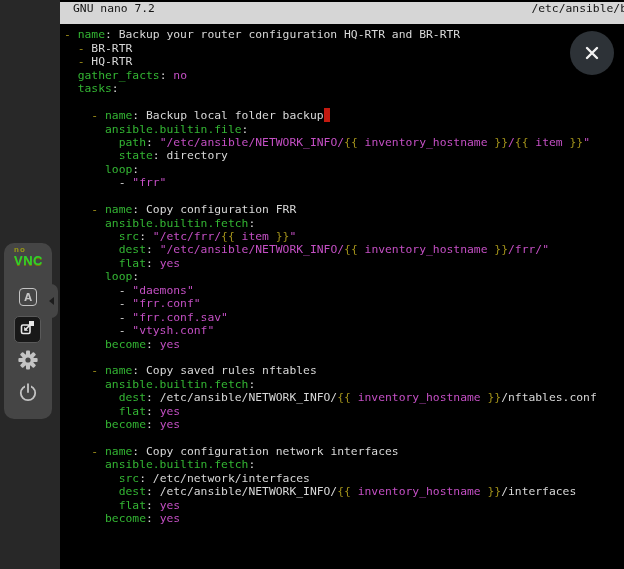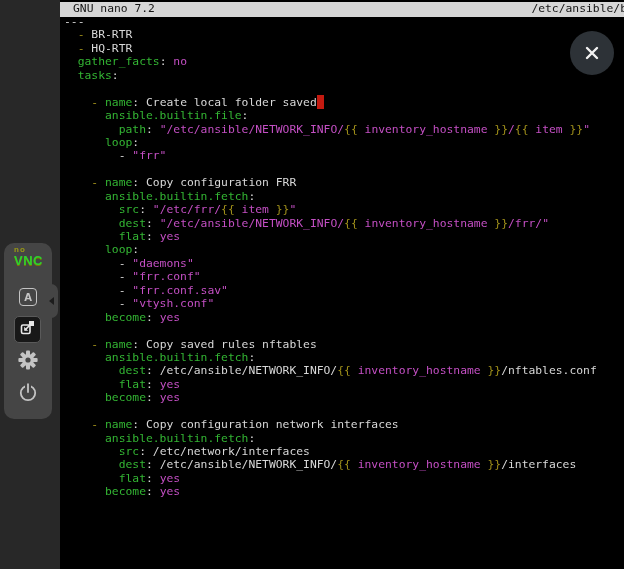--- a/index.html
+++ b/index.html
@@ -16,21 +16,21 @@
     --c-icon:#c4c4c4;
   }
   *{margin:0;padding:0;box-sizing:border-box;}
   html,body{width:624px;height:569px;overflow:hidden;background:var(--c-strip);
     font-family:"DejaVu Sans Mono",monospace;}
   .stage{position:relative;width:624px;height:569px;background:var(--c-strip);}
 
   
   .terminal{position:absolute;left:60px;top:0;width:564px;height:569px;
     background:var(--c-term);overflow:hidden;}
-  .nano-titlebar{position:absolute;left:0;top:2px;width:564px;height:15px;
+  .nano-titlebar{position:absolute;left:0;top:2px;width:564px;height:22px;
     background:var(--c-titlebar-bg);color:var(--c-titlebar-fg);
     font-size:11.35px;line-height:13px;white-space:pre;}
   .nano-titlebar .app{position:absolute;left:13px;top:0;}
   .nano-titlebar .path{position:absolute;right:-3px;top:0;}
   .term-body{position:absolute;left:4px;top:15px;right:0;bottom:0;}
   .term-line{height:13.45px;line-height:13.45px;font-size:11.35px;white-space:pre;
     color:var(--c-default);}
   .tok-w{color:var(--c-default);}
   .tok-k{color:var(--c-key);}
   .tok-s{color:var(--c-string);}
@@ -72,28 +72,30 @@
 
 <div class="stage">
 
   <div class="terminal">
     <div class="nano-titlebar">
       <span class="app">GNU nano 7.2</span>
       <span class="path">/etc/ansible/b</span>
     </div>
     <div class="term-body" id="term-body">
         <div class="term-line"><span class="tok-w">---</span></div>
+        <div class="term-line"><span class="tok-j">- </span><span class="tok-k">name</span><span class="tok-w">: Backup your router configuration HQ-RTR and BR-RTR</span></div>
         <div class="term-line"><span class="tok-w">  </span><span class="tok-j">- </span><span class="tok-w">BR-RTR</span></div>
         <div class="term-line"><span class="tok-w">  </span><span class="tok-j">- </span><span class="tok-w">HQ-RTR</span></div>
         <div class="term-line"><span class="tok-w">  </span><span class="tok-k">gather_facts</span><span class="tok-w">: </span><span class="tok-s">no</span></div>
         <div class="term-line"><span class="tok-w">  </span><span class="tok-k">tasks</span><span class="tok-w">:</span></div>
         <div class="term-line"></div>
-        <div class="term-line"><span class="tok-w">    </span><span class="tok-j">- </span><span class="tok-k">name</span><span class="tok-w">: Create local folder saved</span><span class="tok-r"> </span></div>
+        <div class="term-line"><span class="tok-w">    </span><span class="tok-j">- </span><span class="tok-k">name</span><span class="tok-w">: Backup local folder backup</span><span class="tok-r"> </span></div>
         <div class="term-line"><span class="tok-w">      </span><span class="tok-k">ansible.builtin.file</span><span class="tok-w">:</span></div>
         <div class="term-line"><span class="tok-w">        </span><span class="tok-k">path</span><span class="tok-w">: </span><span class="tok-s">"/etc/ansible/NETWORK_INFO/</span><span class="tok-j">{{</span><span class="tok-s"> inventory_hostname </span><span class="tok-j">}}</span><span class="tok-s">/</span><span class="tok-j">{{</span><span class="tok-s"> item </span><span class="tok-j">}}</span><span class="tok-s">"</span></div>
+        <div class="term-line"><span class="tok-w">        </span><span class="tok-k">state</span><span class="tok-w">: directory</span></div>
         <div class="term-line"><span class="tok-w">      </span><span class="tok-k">loop</span><span class="tok-w">:</span></div>
         <div class="term-line"><span class="tok-w">        - </span><span class="tok-s">"frr"</span></div>
         <div class="term-line"></div>
         <div class="term-line"><span class="tok-w">    </span><span class="tok-j">- </span><span class="tok-k">name</span><span class="tok-w">: Copy configuration FRR</span></div>
         <div class="term-line"><span class="tok-w">      </span><span class="tok-k">ansible.builtin.fetch</span><span class="tok-w">:</span></div>
         <div class="term-line"><span class="tok-w">        </span><span class="tok-k">src</span><span class="tok-w">: </span><span class="tok-s">"/etc/frr/</span><span class="tok-j">{{</span><span class="tok-s"> item </span><span class="tok-j">}}</span><span class="tok-s">"</span></div>
         <div class="term-line"><span class="tok-w">        </span><span class="tok-k">dest</span><span class="tok-w">: </span><span class="tok-s">"/etc/ansible/NETWORK_INFO/</span><span class="tok-j">{{</span><span class="tok-s"> inventory_hostname </span><span class="tok-j">}}</span><span class="tok-s">/frr/"</span></div>
         <div class="term-line"><span class="tok-w">        </span><span class="tok-k">flat</span><span class="tok-w">: </span><span class="tok-s">yes</span></div>
         <div class="term-line"><span class="tok-w">      </span><span class="tok-k">loop</span><span class="tok-w">:</span></div>
         <div class="term-line"><span class="tok-w">        - </span><span class="tok-s">"daemons"</span></div>

